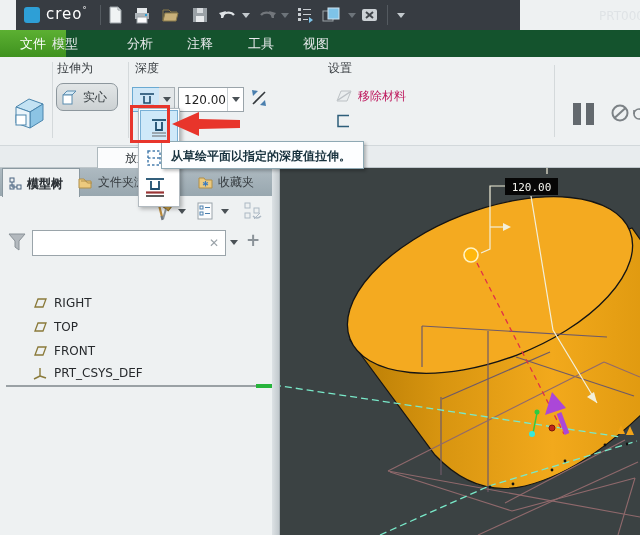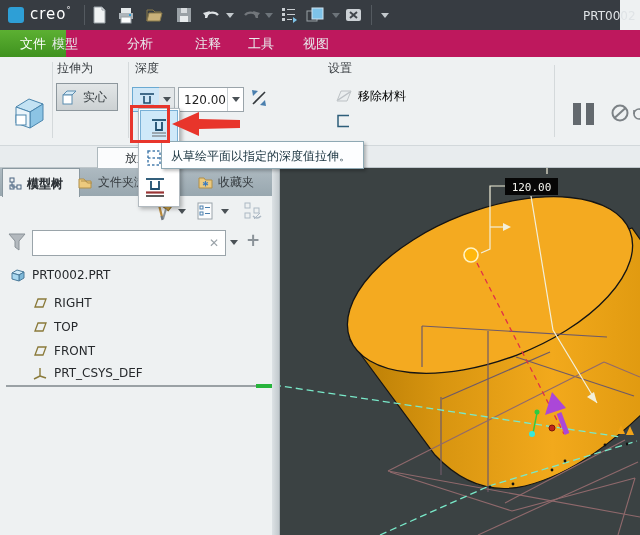--- a/index.html
+++ b/index.html
@@ -1,62 +1,62 @@
 <!DOCTYPE html>
 <html><head>
 <meta charset="utf-8">
 <style>
   html,body{margin:0;padding:0;background:#555;}
   #app{position:relative;width:640px;height:535px;overflow:hidden;
        font-family:"DejaVu Sans","Liberation Sans",sans-serif;
        -webkit-font-smoothing:antialiased;background:#eef1f2;}
   .abs{position:absolute;}
   
-  .titlebar{left:0;top:0;width:620px;height:30px;background:#373c42;}
+  .titlebar{left:16px;top:0;width:504px;height:30px;background:#373c42;}
   .logo-sq{left:8px;top:7px;width:16px;height:16px;background:#2e9fd6;border-radius:3px;}
   .logo-text{left:30px;top:5px;color:#fff;font-size:15px;letter-spacing:1px;}
   .logo-tm{font-size:8px;vertical-align:6px;}
   .tb-sep{top:5px;width:1px;height:20px;background:#545a60;}
   .tb-ic{top:5px;width:22px;height:20px;display:flex;align-items:center;justify-content:center;}
   .caret-d{width:0;height:0;border-left:4px solid transparent;border-right:4px solid transparent;border-top:5px solid #c3c9cd;}
   .caret-dim{border-top-color:#6d747a;}
   .doc-title{left:583px;top:8px;width:57px;height:16px;overflow:hidden;white-space:nowrap;
              color:#dfe3e6;font-size:12px;}
   
-  .tabbar{left:0;top:30px;width:640px;height:27px;background:#be185d;}
+  .tabbar{left:0;top:30px;width:640px;height:27px;background:#14532d;}
   .rtab{top:0;height:27px;line-height:27px;text-align:center;color:#e8eaec;font-size:13px;cursor:default;}
   .rtab-file{left:0;width:66px;background:linear-gradient(#5cb032,#3f921f);color:#fff;}
   .green-under{left:0;top:54px;width:93px;height:3px;background:#479b24;}
   
   .ribbon{left:0;top:57px;width:640px;height:88px;background:#eef1f2;overflow:hidden;padding-left:40px;}
   .vsep{top:5px;width:1px;height:76px;background:#d4d9db;}
   .grp-label{top:3px;font-size:12px;color:#3c4145;}
   .rbtn{display:flex;align-items:center;gap:5px;font-size:12px;color:#3a4044;padding:0 4px;height:26px;}
-  .rbtn.pressed{background:linear-gradient(#e2e6e7,#ccd1d3);border:1px solid #8d979d;border-radius:0;}
-  .dis{color:#000000;}
+  .rbtn.pressed{background:linear-gradient(#e2e6e7,#ccd1d3);border:1px solid #8d979d;border-radius:7px;}
+  .dis{color:#be185d;}
   .splitbtn-main{left:132px;top:30px;width:27px;height:23px;background:#cfe7f7;border:1px solid #6aaad2;
                  display:flex;align-items:center;justify-content:center;}
   .splitbtn-arrow{left:159px;top:30px;width:15px;height:23px;background:#e3e7e9;border:1px solid #a8b0b5;border-left:none;
                   display:flex;align-items:center;justify-content:center;}
   .combo{left:178px;top:30px;width:64px;height:23px;background:#fff;border:1px solid #9aa4aa;display:flex;align-items:center;}
   .combo-val{flex:1;font-size:12px;color:#222;padding-left:5px;}
   .combo-btn{width:15px;height:100%;border-left:1px solid #c8cfd3;display:flex;align-items:center;justify-content:center;}
   
   .dashrow{left:0;top:145px;width:640px;height:23px;background:#e8ecee;border-top:1px solid #d2d8db;border-bottom:1px solid #bfc7cb;box-sizing:border-box;}
   .dash-tab{left:97px;top:1px;width:78px;height:20px;background:#fbfcfd;border:1px solid #adb8bd;
             font-size:12px;color:#33393d;text-align:center;line-height:20px;}
   
   .dd-panel{left:138px;top:108px;width:40px;height:97px;background:#fff;border:1px solid #b2bac0;
             box-shadow:2px 2px 4px rgba(0,0,0,.28);z-index:30;}
   .dd-item1{position:absolute;left:1px;top:1px;width:36px;height:31px;background:#cfe9f9;border:1px solid #79b0d6;
             display:flex;align-items:center;justify-content:center;}
   .dd-item{position:absolute;left:4px;width:30px;height:26px;display:flex;align-items:center;justify-content:flex-start;}
   .tooltip{left:161px;top:141px;width:203px;height:28px;background:#fdfeff;border:1px solid #8fa9b4;
            box-shadow:2px 2px 3px rgba(0,0,0,.25);z-index:40;font-size:12px;color:#18323e;
-           line-height:28px;padding-left:9px;box-sizing:border-box;white-space:nowrap;overflow:hidden;}
+           line-height:28px;padding-left:9px;box-sizing:border-box;white-space:nowrap;overflow:hidden;font-weight:bold;}
   .redbox{left:130px;top:105px;width:40px;height:38px;border:3px solid #e8352b;box-sizing:border-box;z-index:50;}
   .redarrow{left:170px;top:108px;z-index:50;}
   
   .main{left:0;top:168px;width:640px;height:367px;}
   .panel{left:0;top:0;width:272px;height:367px;background:#eef1f2;}
   .ptabs{left:0;top:0;width:272px;height:28px;background:linear-gradient(#aebac1,#98a7af);}
   .ptab{top:0;height:28px;display:flex;align-items:center;gap:5px;font-size:12px;color:#343a3e;padding:0 6px;}
   .ptab.active{background:#eef1f2;border:1px solid #8a98a0;border-bottom:none;}
   .phead-label{left:27px;top:8px;font-size:12px;font-weight:bold;color:#2d3237;}
   .filter-input{left:32px;top:62px;width:194px;height:26px;background:#fff;border:1px solid #9aa4aa;box-sizing:border-box;}
@@ -154,21 +154,21 @@
     <div class="abs tb-ic" style="left:377px;width:16px">
         <div class="caret-d"></div>
       </div>
     <div class="abs doc-title">PRT0002 (活动</div>
   </div>
 
   <div class="abs tabbar">
     <div class="abs rtab rtab-file">文件</div>
     <div class="abs rtab" style="left:40px;width:50px">模型</div>
     <div class="abs rtab" style="left:115px;width:50px">分析</div>
-    <div class="abs rtab" style="left:183px;width:50px">注释</div>
+    <div class="abs rtab" style="left:175px;width:50px">注释</div>
     <div class="abs rtab" style="left:236px;width:50px">工具</div>
     <div class="abs rtab" style="left:291px;width:50px">视图</div>
     <div class="abs green-under"></div>
   </div>
 
   <div class="abs ribbon">
     <div class="abs" style="left:8px;top:38px">
       <svg width="40" height="38">
           <polygon points="8,12 21,4 35,9 22,17" fill="#c3e2f3" stroke="#4a85ad"></polygon>
           <polygon points="22,17 35,9 35,25 22,33" fill="#8cc4e4" stroke="#4a85ad"></polygon>
@@ -327,28 +327,20 @@
             <polygon points="2,3 18,3 12,10 12,19 8,16 8,10" fill="#b3b9be" stroke="#8a9298"></polygon>
           </svg>
       </div>
       <input class="abs filter-input" value="" style="">
       <div class="abs" style="left:209px;top:68px;color:#9aa2a8;font-size:12px">✕</div>
       <div class="abs" style="left:230px;top:72px">
           <div class="caret-d" style="border-top-color:#4a5156"></div>
         </div>
       <div class="abs" style="left:246px;top:62px;color:#8a9298;font-size:17px;font-weight:bold">+</div>
 
-      <div class="abs treerow" style="left:10px;top:96px">
-        <svg width="16" height="14">
-            <polygon points="2,5 7,2 14,4 9,7" fill="#cfeaf8" stroke="#4a7a9a"></polygon>
-            <polygon points="9,7 14,4 14,10 9,13" fill="#7db8d8" stroke="#4a7a9a"></polygon>
-            <polygon points="2,5 9,7 9,13 2,11" fill="#a8d8f0" stroke="#4a7a9a"></polygon>
-          </svg>
-        <span>PRT0002.PRT</span>
-      </div>
       <div class="abs treerow" style="left:32px;top:124px">
         <svg width="16" height="12">
             <polygon points="3,10 6,2 14,2 11,10" fill="none" stroke="#8a7a3a" stroke-width="1.3"></polygon>
           </svg>
         <span>RIGHT</span>
       </div>
       <div class="abs treerow" style="left:32px;top:148px">
         <svg width="16" height="12">
             <polygon points="3,10 6,2 14,2 11,10" fill="none" stroke="#8a7a3a" stroke-width="1.3"></polygon>
           </svg>

